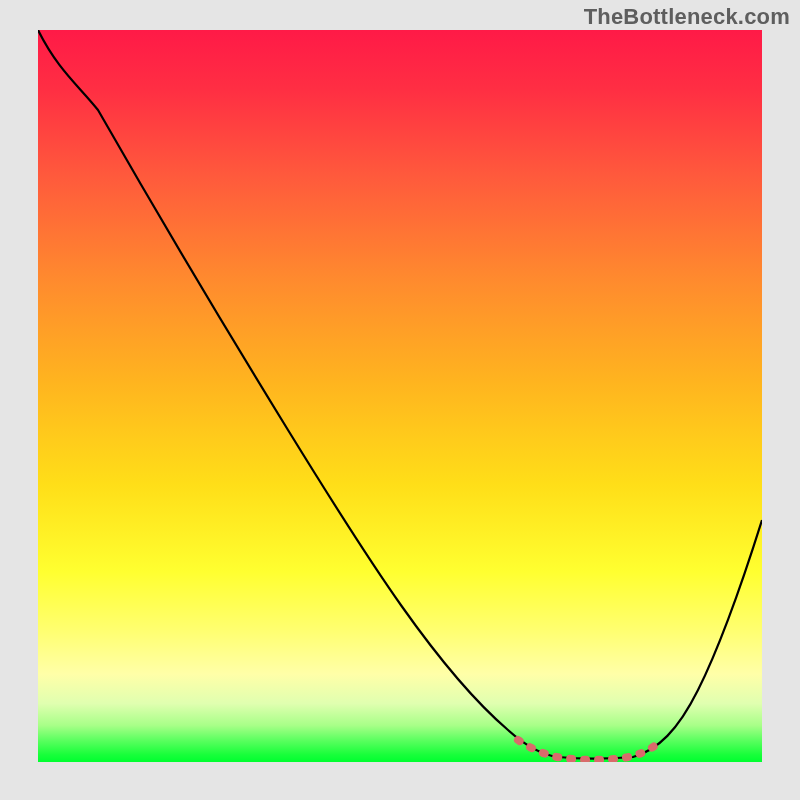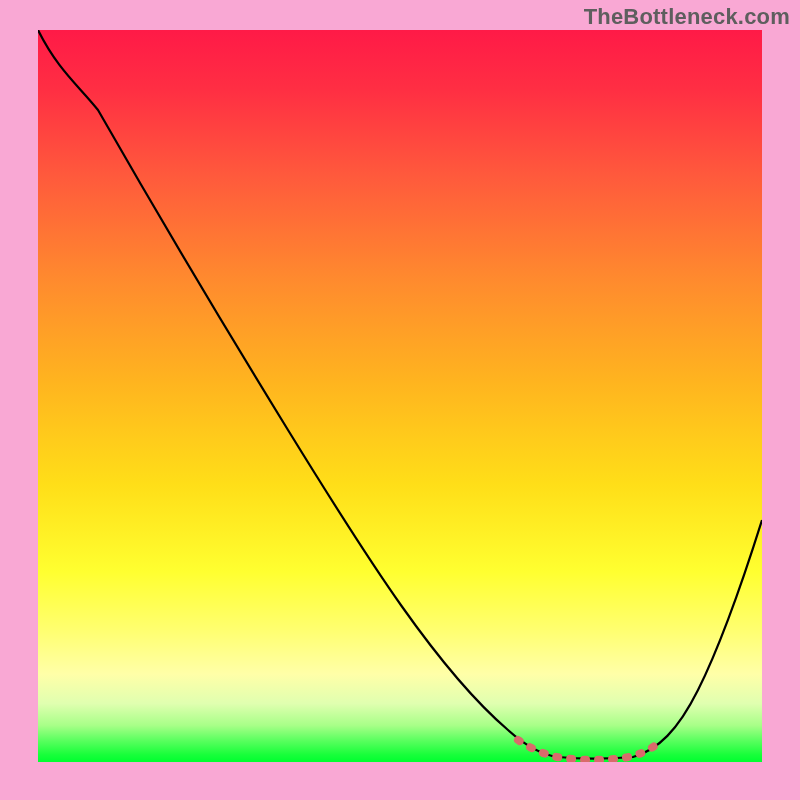--- a/index.html
+++ b/index.html
@@ -8,21 +8,21 @@
     width: 800px;
     height: 800px;
     background: #000;
     overflow: hidden;
     font-family: Arial, Helvetica, sans-serif;
   }
   .frame {
     position: relative;
     width: 800px;
     height: 800px;
-    background: #f9a8d4;
+    background: #e5e5e5;
   }
   .watermark {
     position: absolute;
     top: 4px;
     right: 10px;
     color: #5e5e5e;
     font-size: 22px;
     font-weight: 600;
     letter-spacing: 0.2px;
     z-index: 10;

